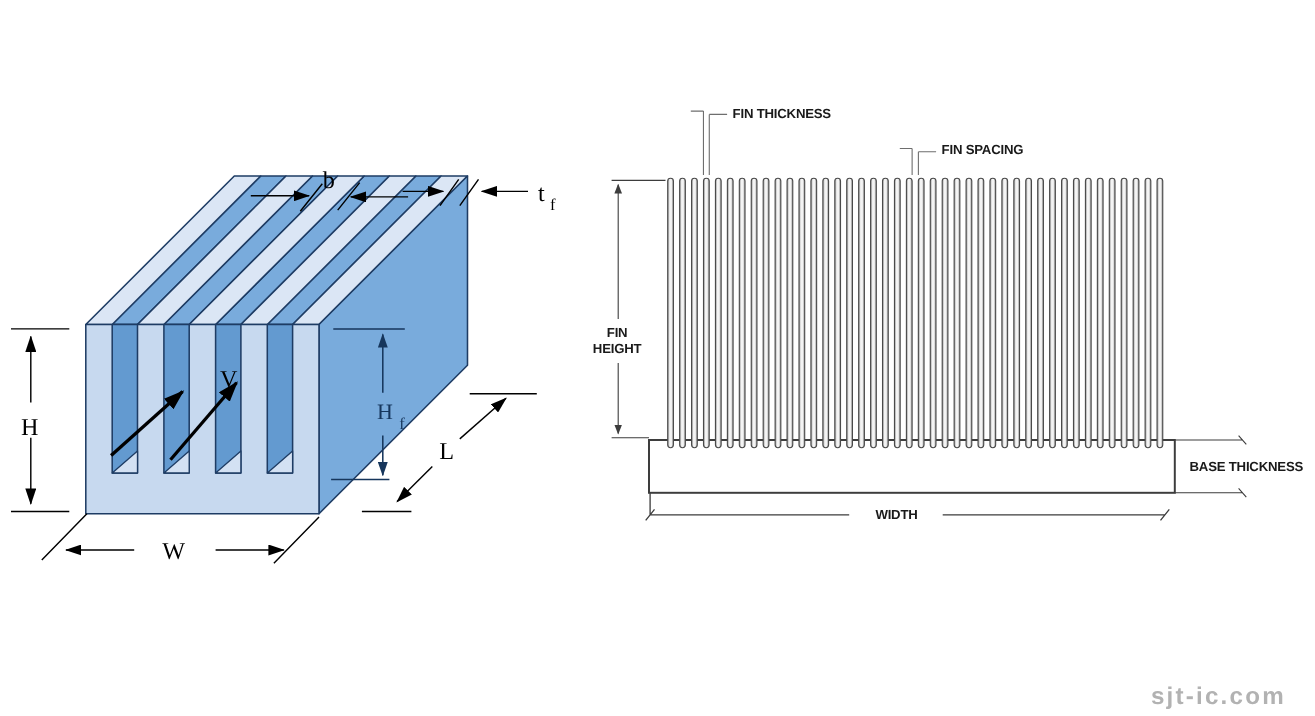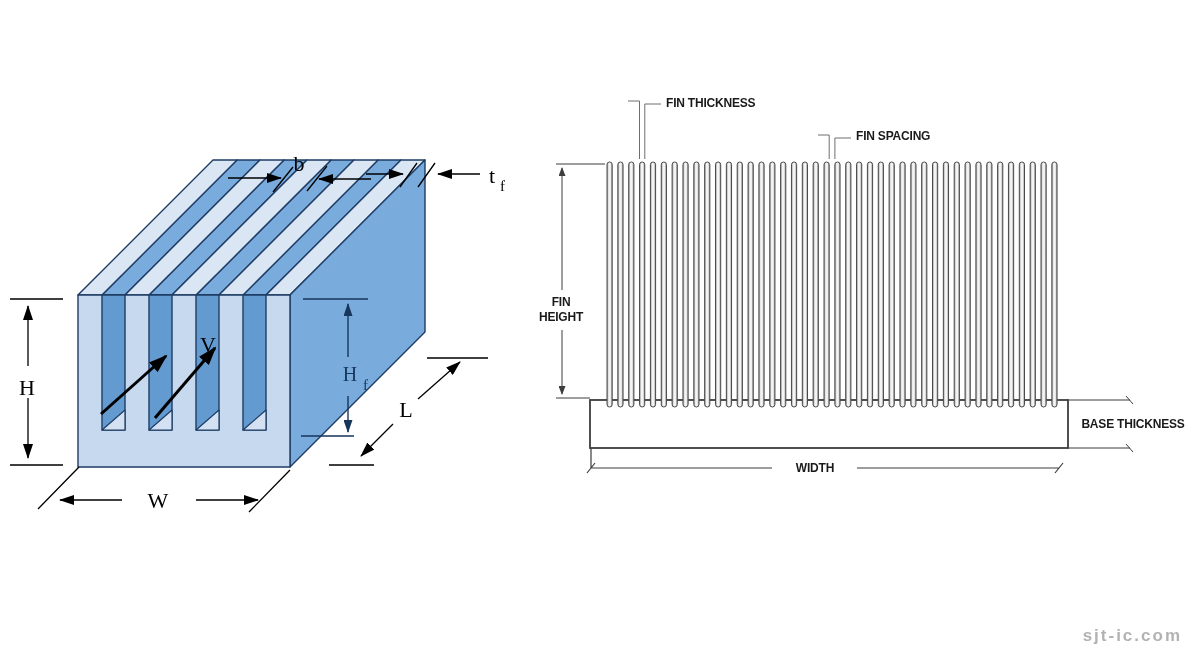--- a/index.html
+++ b/index.html
@@ -6,22 +6,22 @@
   .canvas{position:relative;width:1195px;height:651px;background:#ffffff;overflow:hidden;
           font-family:"Liberation Sans",sans-serif;}
   svg{position:absolute;left:0;top:0;}
   text{user-select:none;}
   .serif-label{font-family:"Liberation Serif",serif;font-size:22px;fill:#000000;}
   .serif-sub{font-family:"Liberation Serif",serif;font-size:15px;fill:#000000;}
   .navy-label{font-family:"Liberation Serif",serif;font-size:20px;fill:#16365c;}
   .navy-sub{font-family:"Liberation Serif",serif;font-size:15px;fill:#16365c;}
   .bold-label{font-family:"Liberation Sans",sans-serif;font-weight:bold;font-size:12px;
               fill:#1a1a1a;letter-spacing:-0.2px;}
-  .watermark{position:absolute;right:13px;bottom:5px;font-family:"Liberation Sans",sans-serif;
-             font-weight:bold;font-size:17px;color:#b2b2b2;letter-spacing:2px;margin-top:43px;}
+  .watermark{position:absolute;right:26px;bottom:5px;font-family:"Liberation Sans",sans-serif;
+             font-weight:bold;font-size:22px;color:#b2b2b2;letter-spacing:2px;margin-top:43px;}
 </style>
 </head>
 <body>
 
 <div class="canvas">
 <svg width="1195" height="651" viewBox="0 0 1195 651">
   <defs>
     <marker id="arr" markerUnits="userSpaceOnUse" markerWidth="15" markerHeight="10" refX="14" refY="5" orient="auto">
           <path d="M0,0 L15,5 L0,10 z" fill="#000"></path>
         </marker>

